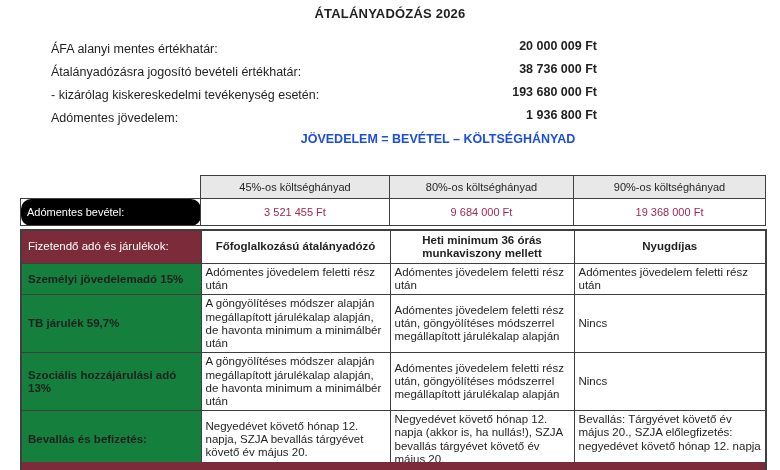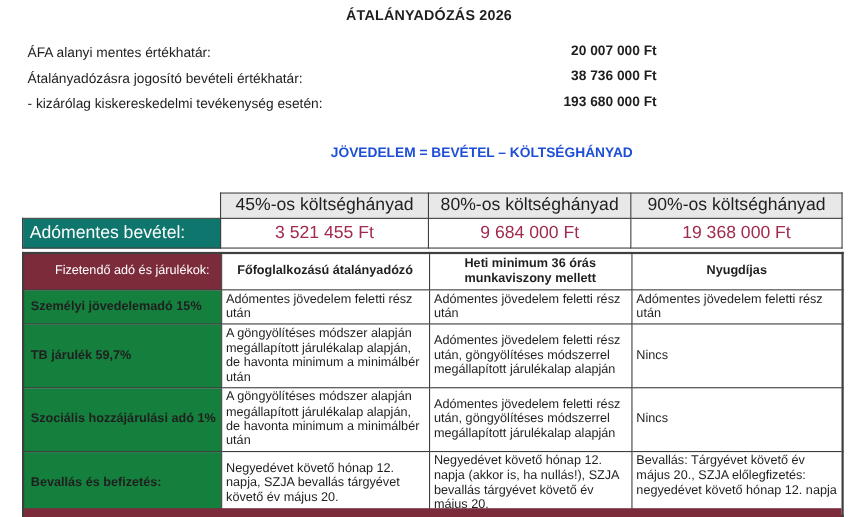--- a/index.html
+++ b/index.html
@@ -21,21 +21,21 @@
     font-size: 13px;
     font-weight: bold;
     letter-spacing: 0.2px;
   }
   .summary {
     position: absolute;
     top: 39px;
     left: 25px;
     right: 15px;
   }
-  .summary-row { position: relative; height: 23px; }
+  .summary-row { position: relative; height: 23px; margin-left: 26px; }
   .summary-label { font-size: 12.5px; }
   .summary-value {
     position: absolute;
     right: 168px;
     top: 0;
     font-size: 12.5px;
     font-weight: bold;
   }
   .formula-heading {
     position: absolute;
@@ -50,36 +50,37 @@
   }
   table { border-collapse: collapse; table-layout: fixed; }
   .cost-table {
     position: absolute;
     top: 175px;
     left: 20px;
     width: 745px;
   }
   .cost-table td, .cost-table th {
     border: 1px solid #3f3f3f;
-    font-size: 16px;
+    font-size: 11px;
     padding: 2px 4px;
   }
   .cost-table .corner-cell { border: none; background: #ffffff; }
   .cost-table th {
     background: #e8e8e8;
     font-weight: normal;
     text-align: center;
     height: 18px;
   }
   .cost-table .row-label {
-    background: #0f766e;
+    background: #000000;
     color: #ffffff;
     text-align: left;
     padding-left: 6px;
     height: 22px;
+    border-radius: 10px;
   }
   .cost-table .cell-value {
     text-align: center;
     font-weight: normal;
     color: #a12a4d;
     height: 22px;
   }
   .tax-table {
     position: absolute;
     top: 229px;
@@ -91,22 +92,22 @@
     border: 1px solid #3f3f3f;
     font-size: 11.5px;
     line-height: 1.15;
     padding: 2px 4px;
     vertical-align: middle;
   }
   .tax-table .hdr-label {
     background: #7c2b3b;
     color: #ffffff;
     font-weight: normal;
-    text-align: center;
-    padding-left: 22px;
+    text-align: left;
+    padding-left: 6px;
     height: 28px;
   }
   .tax-table th.col-hdr {
     background: #ffffff;
     font-weight: bold;
     text-align: center;
   }
   .tax-table .tax-row-label {
     background: #15803d;
     font-weight: bold;
@@ -131,29 +132,33 @@
 </head>
 <body>
 
 <div class="page">
 
   <div class="doc-title">ÁTALÁNYADÓZÁS 2026</div>
 
   <div class="summary">
     <div class="summary-row">
       <span class="summary-label">ÁFA alanyi mentes értékhatár:</span>
-      <span class="summary-value">20 007 000 Ft</span>
+      <span class="summary-value">20 000 009 Ft</span>
     </div>
     <div class="summary-row">
       <span class="summary-label">Átalányadózásra jogosító bevételi értékhatár:</span>
       <span class="summary-value">38 736 000 Ft</span>
     </div>
     <div class="summary-row">
       <span class="summary-label">- kizárólag kiskereskedelmi tevékenység esetén:</span>
       <span class="summary-value">193 680 000 Ft</span>
+    </div>
+    <div class="summary-row">
+      <span class="summary-label">Adómentes jövedelem:</span>
+      <span class="summary-value">1 936 800 Ft</span>
     </div>
   </div>
 
   <div class="formula-heading">JÖVEDELEM = BEVÉTEL – KÖLTSÉGHÁNYAD</div>
 
   <table class="cost-table">
     <colgroup>
       <col style="width:180px">
         <col style="width:189px">
         <col style="width:184px">
@@ -195,21 +200,21 @@
       <td class="tax-cell v-top">Adómentes jövedelem feletti rész után</td>
       <td class="tax-cell v-top">Adómentes jövedelem feletti rész után</td>
     </tr>
     <tr class="r-tb">
       <td class="tax-row-label">TB járulék 59,7%</td>
       <td class="tax-cell v-top">A göngyölítéses módszer alapján megállapított járulékalap alapján, de havonta minimum a minimálbér után</td>
       <td class="tax-cell">Adómentes jövedelem feletti rész után, göngyölítéses módszerrel megállapított járulékalap alapján</td>
       <td class="tax-cell">Nincs</td>
     </tr>
     <tr class="r-szocho">
-      <td class="tax-row-label">Szociális hozzájárulási adó 1%</td>
+      <td class="tax-row-label">Szociális hozzájárulási adó 13%</td>
       <td class="tax-cell v-top">A göngyölítéses módszer alapján megállapított járulékalap alapján, de havonta minimum a minimálbér után</td>
       <td class="tax-cell">Adómentes jövedelem feletti rész után, göngyölítéses módszerrel megállapított járulékalap alapján</td>
       <td class="tax-cell">Nincs</td>
     </tr>
     <tr class="r-bevallas">
       <td class="tax-row-label">Bevallás és befizetés:</td>
       <td class="tax-cell">Negyedévet követő hónap 12. napja, SZJA bevallás tárgyévet követő év május 20.</td>
       <td class="tax-cell v-top">Negyedévet követő hónap 12. napja (akkor is, ha nullás!), SZJA bevallás tárgyévet követő év május 20.</td>
       <td class="tax-cell v-top">Bevallás: Tárgyévet követő év május 20., SZJA előlegfizetés: negyedévet követő hónap 12. napja</td>
     </tr>

